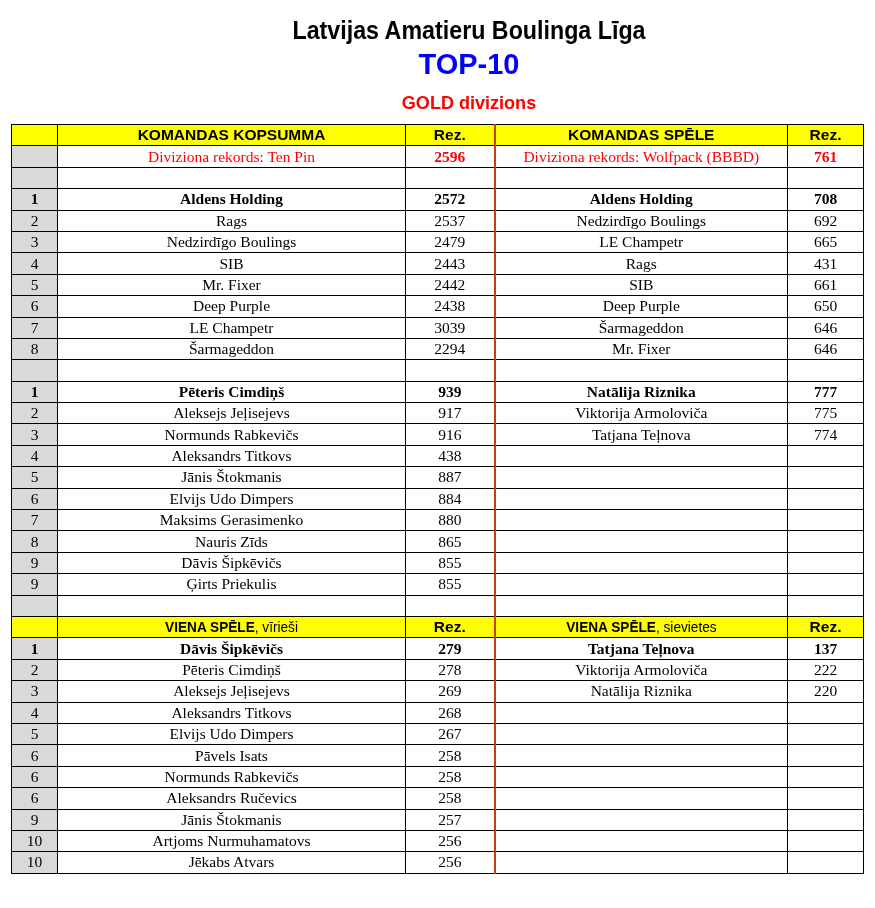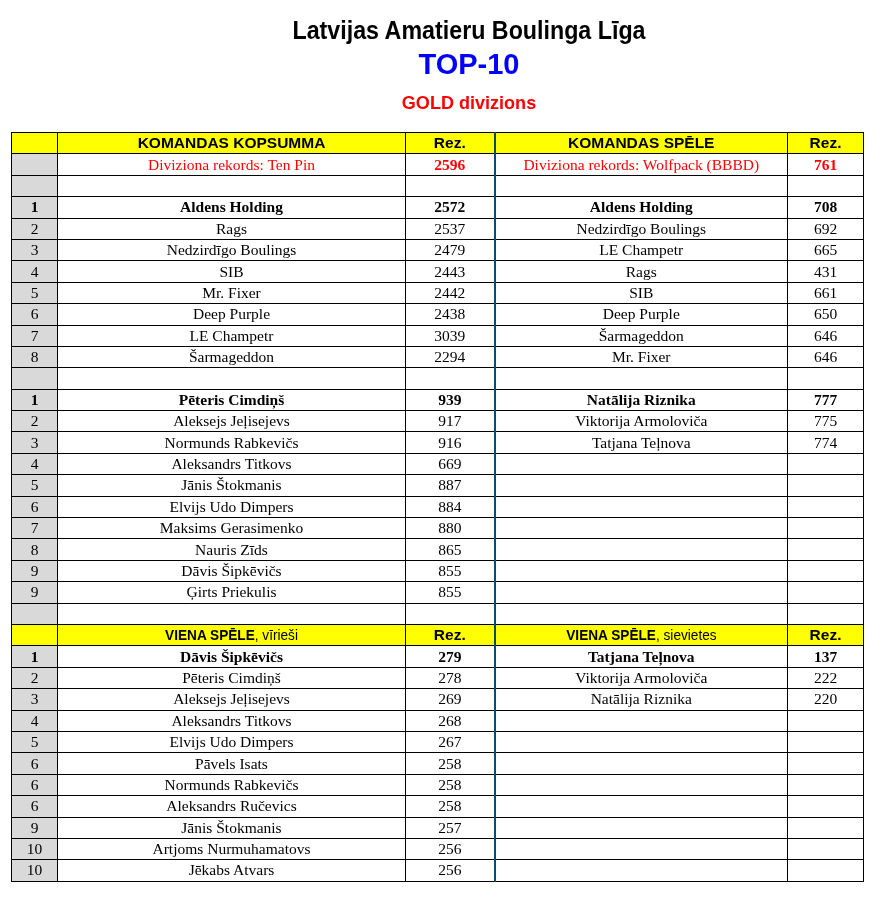--- a/index.html
+++ b/index.html
@@ -2,29 +2,29 @@
 <html><head>
 <meta charset="utf-8">
 <style>
   html, body { margin:0; padding:0; background:#ffffff; }
   body { width:875px; height:908px; position:relative; overflow:hidden; }
   .title { position:absolute; left:0; width:938px; text-align:center;
     font-family:"Liberation Sans", sans-serif; font-weight:bold; }
   .t1 { top:16px; font-size:25px; color:#000; transform:scaleX(0.93); transform-origin:center; }
   .t2 { top:48px; font-size:29px; color:#0000ff; }
   .t3 { top:92px; font-size:19px; color:#ff0000; transform:scaleX(0.95); transform-origin:center; }
-  table { position:absolute; left:11px; top:132px; border-collapse:collapse;
+  table { position:absolute; left:11px; top:124px; border-collapse:collapse;
     table-layout:fixed; width:852px; }
   td { border:1px solid #000; height:20.4px; padding:0; text-align:center;
     font-family:"Liberation Serif", serif; font-size:15.5px; color:#000;
     white-space:nowrap; overflow:hidden; line-height:20px; }
   col.c0 { width:46px; } col.c1 { width:348px; } col.c2 { width:89px; }
   col.c3 { width:293px; } col.c4 { width:76px; }
   td.rank { background:#d9d9d9; }
-  td.sep { border-left:2px solid #0c4a6e; }
+  td.sep { border-left:2px solid #c2410c; }
   tr.hdr td { background:#ffff00; font-family:"Liberation Sans", sans-serif;
     font-size:15.5px; font-weight:bold; }
   tr.rec td { color:#ff0000; }
   tr.rec td.val { font-weight:bold; }
   tr.b td { font-weight:bold; }
   .narrow { display:inline-block; transform:scaleX(0.88); }
 </style>
 </head>
 <body>
 
@@ -143,21 +143,21 @@
       <tr>
         <td class="rank">3</td>
         <td>Normunds Rabkevičs</td>
         <td>916</td>
         <td class="sep">Tatjana Teļnova</td>
         <td>774</td>
       </tr>
       <tr>
         <td class="rank">4</td>
         <td>Aleksandrs Titkovs</td>
-        <td>669</td>
+        <td>438</td>
         <td class="sep"></td>
         <td></td>
       </tr>
       <tr>
         <td class="rank">5</td>
         <td>Jānis Štokmanis</td>
         <td>887</td>
         <td class="sep"></td>
         <td></td>
       </tr>

